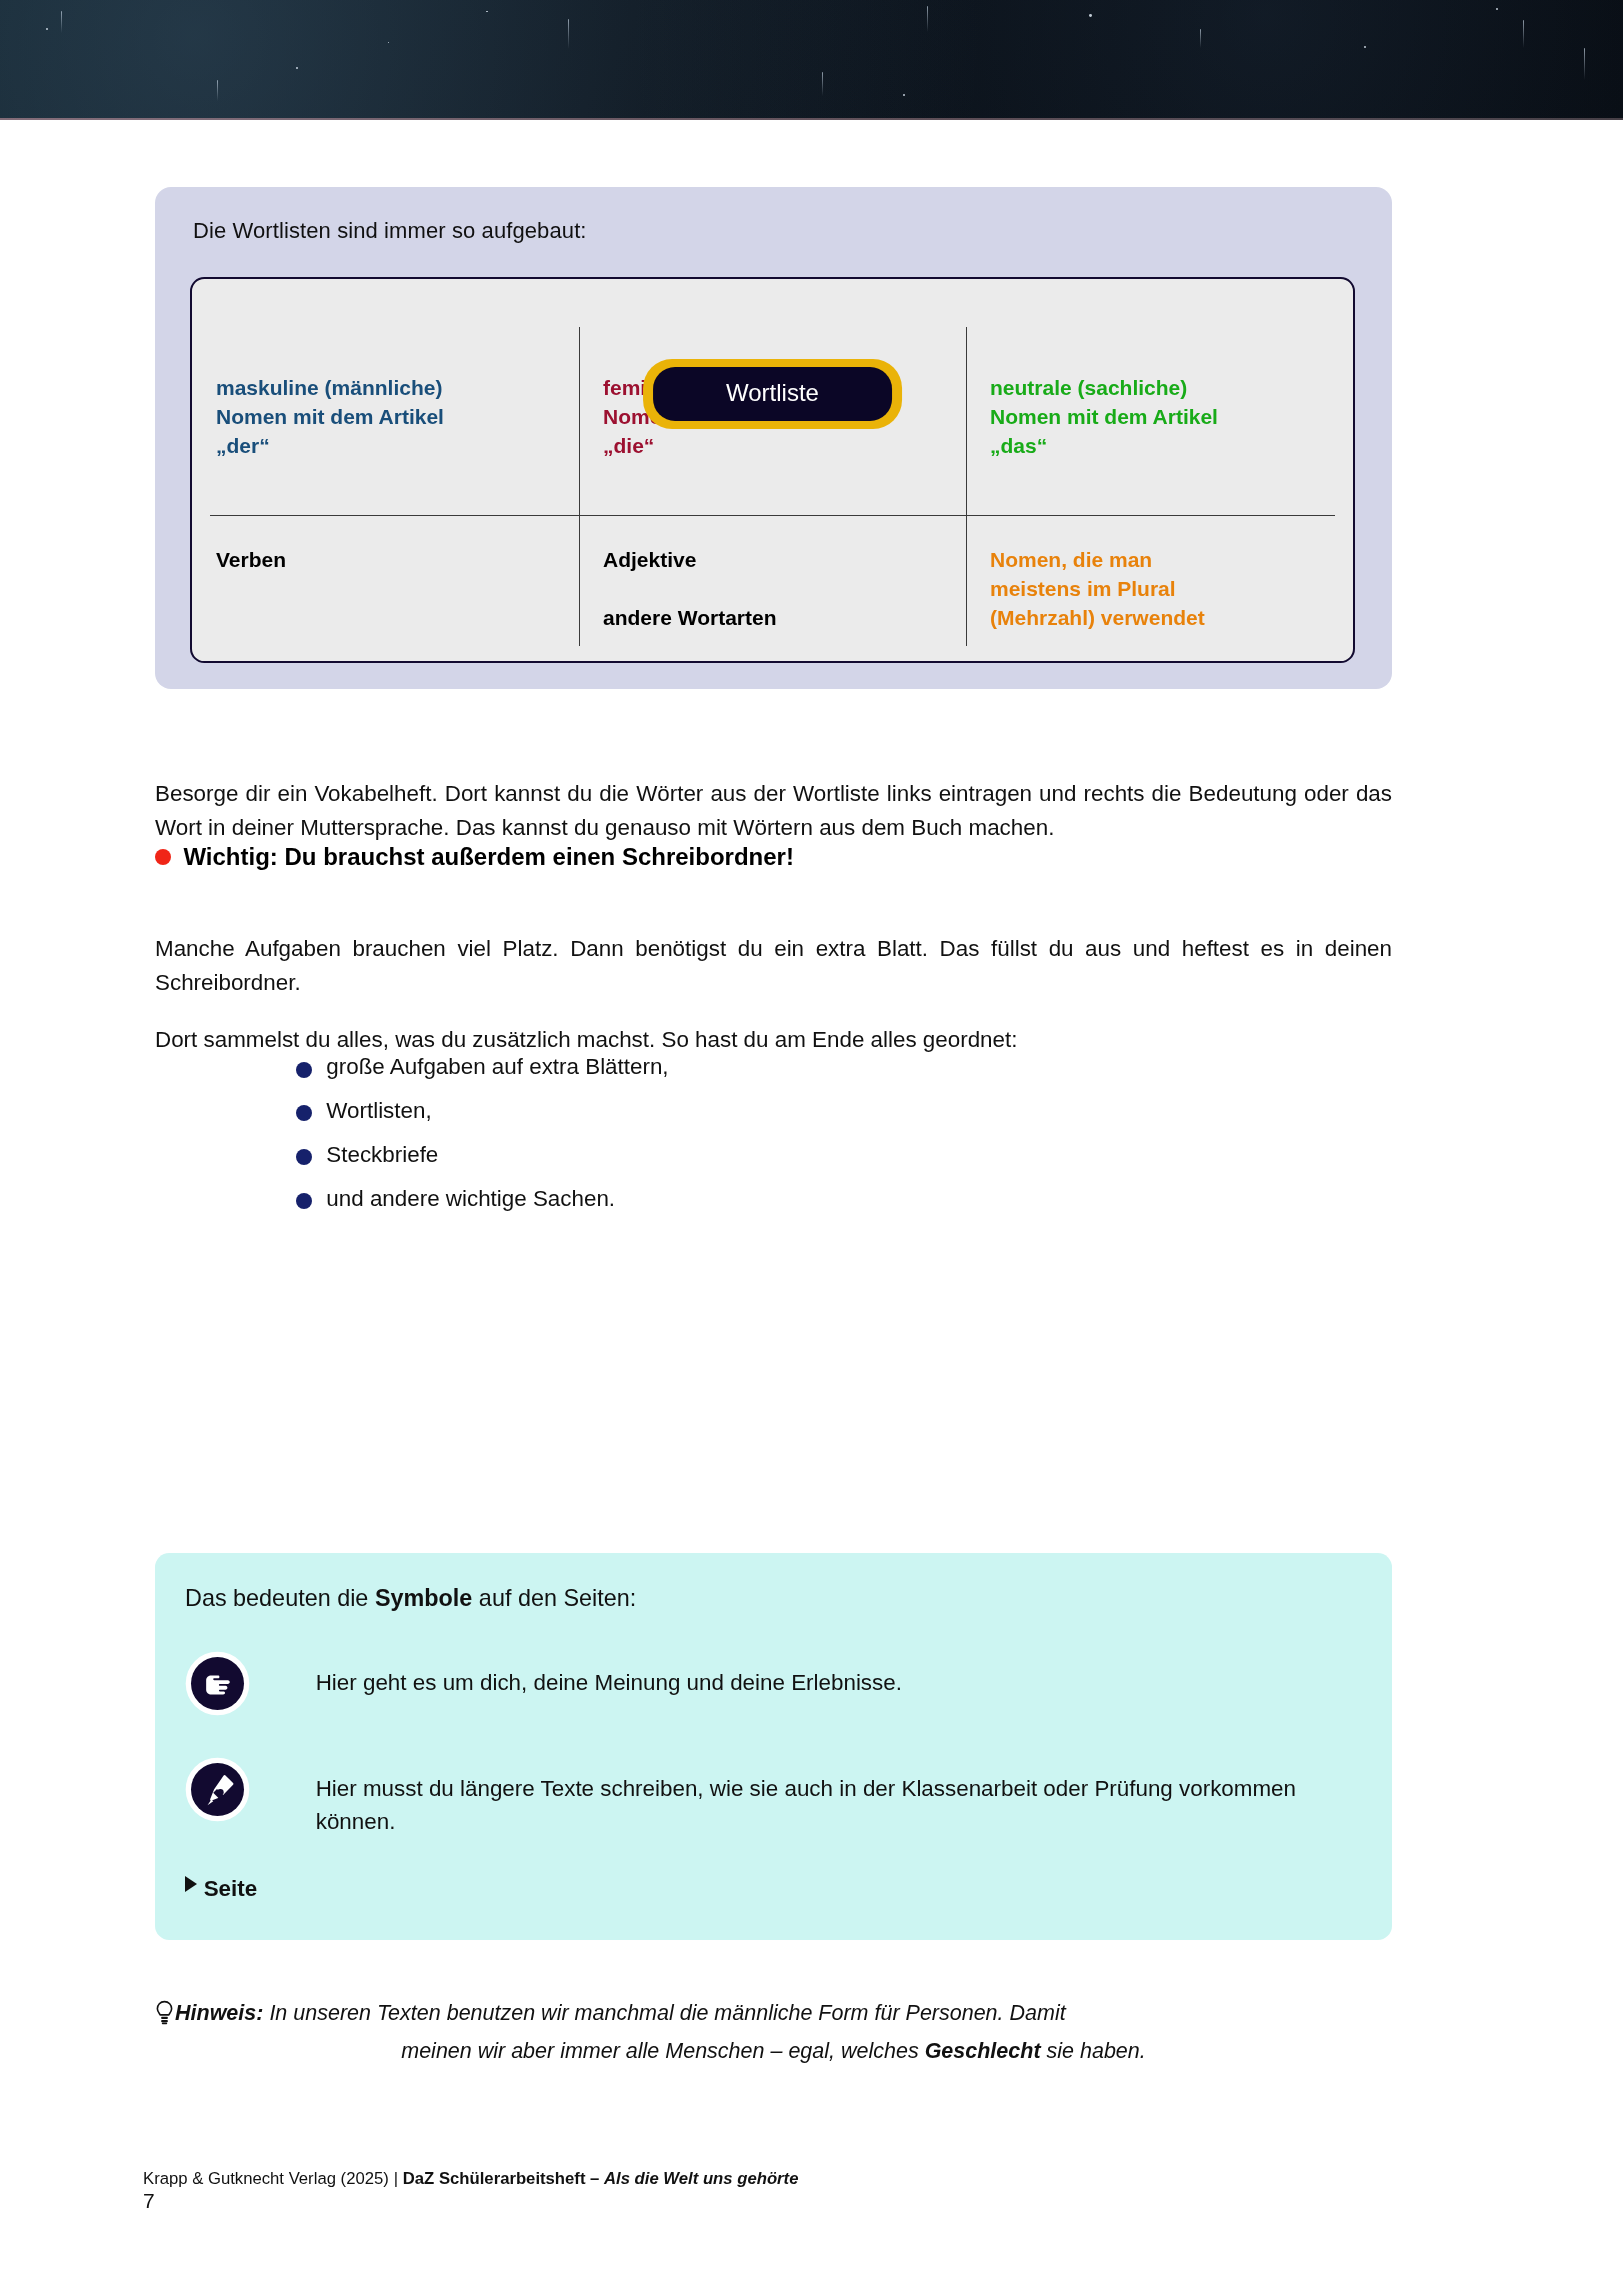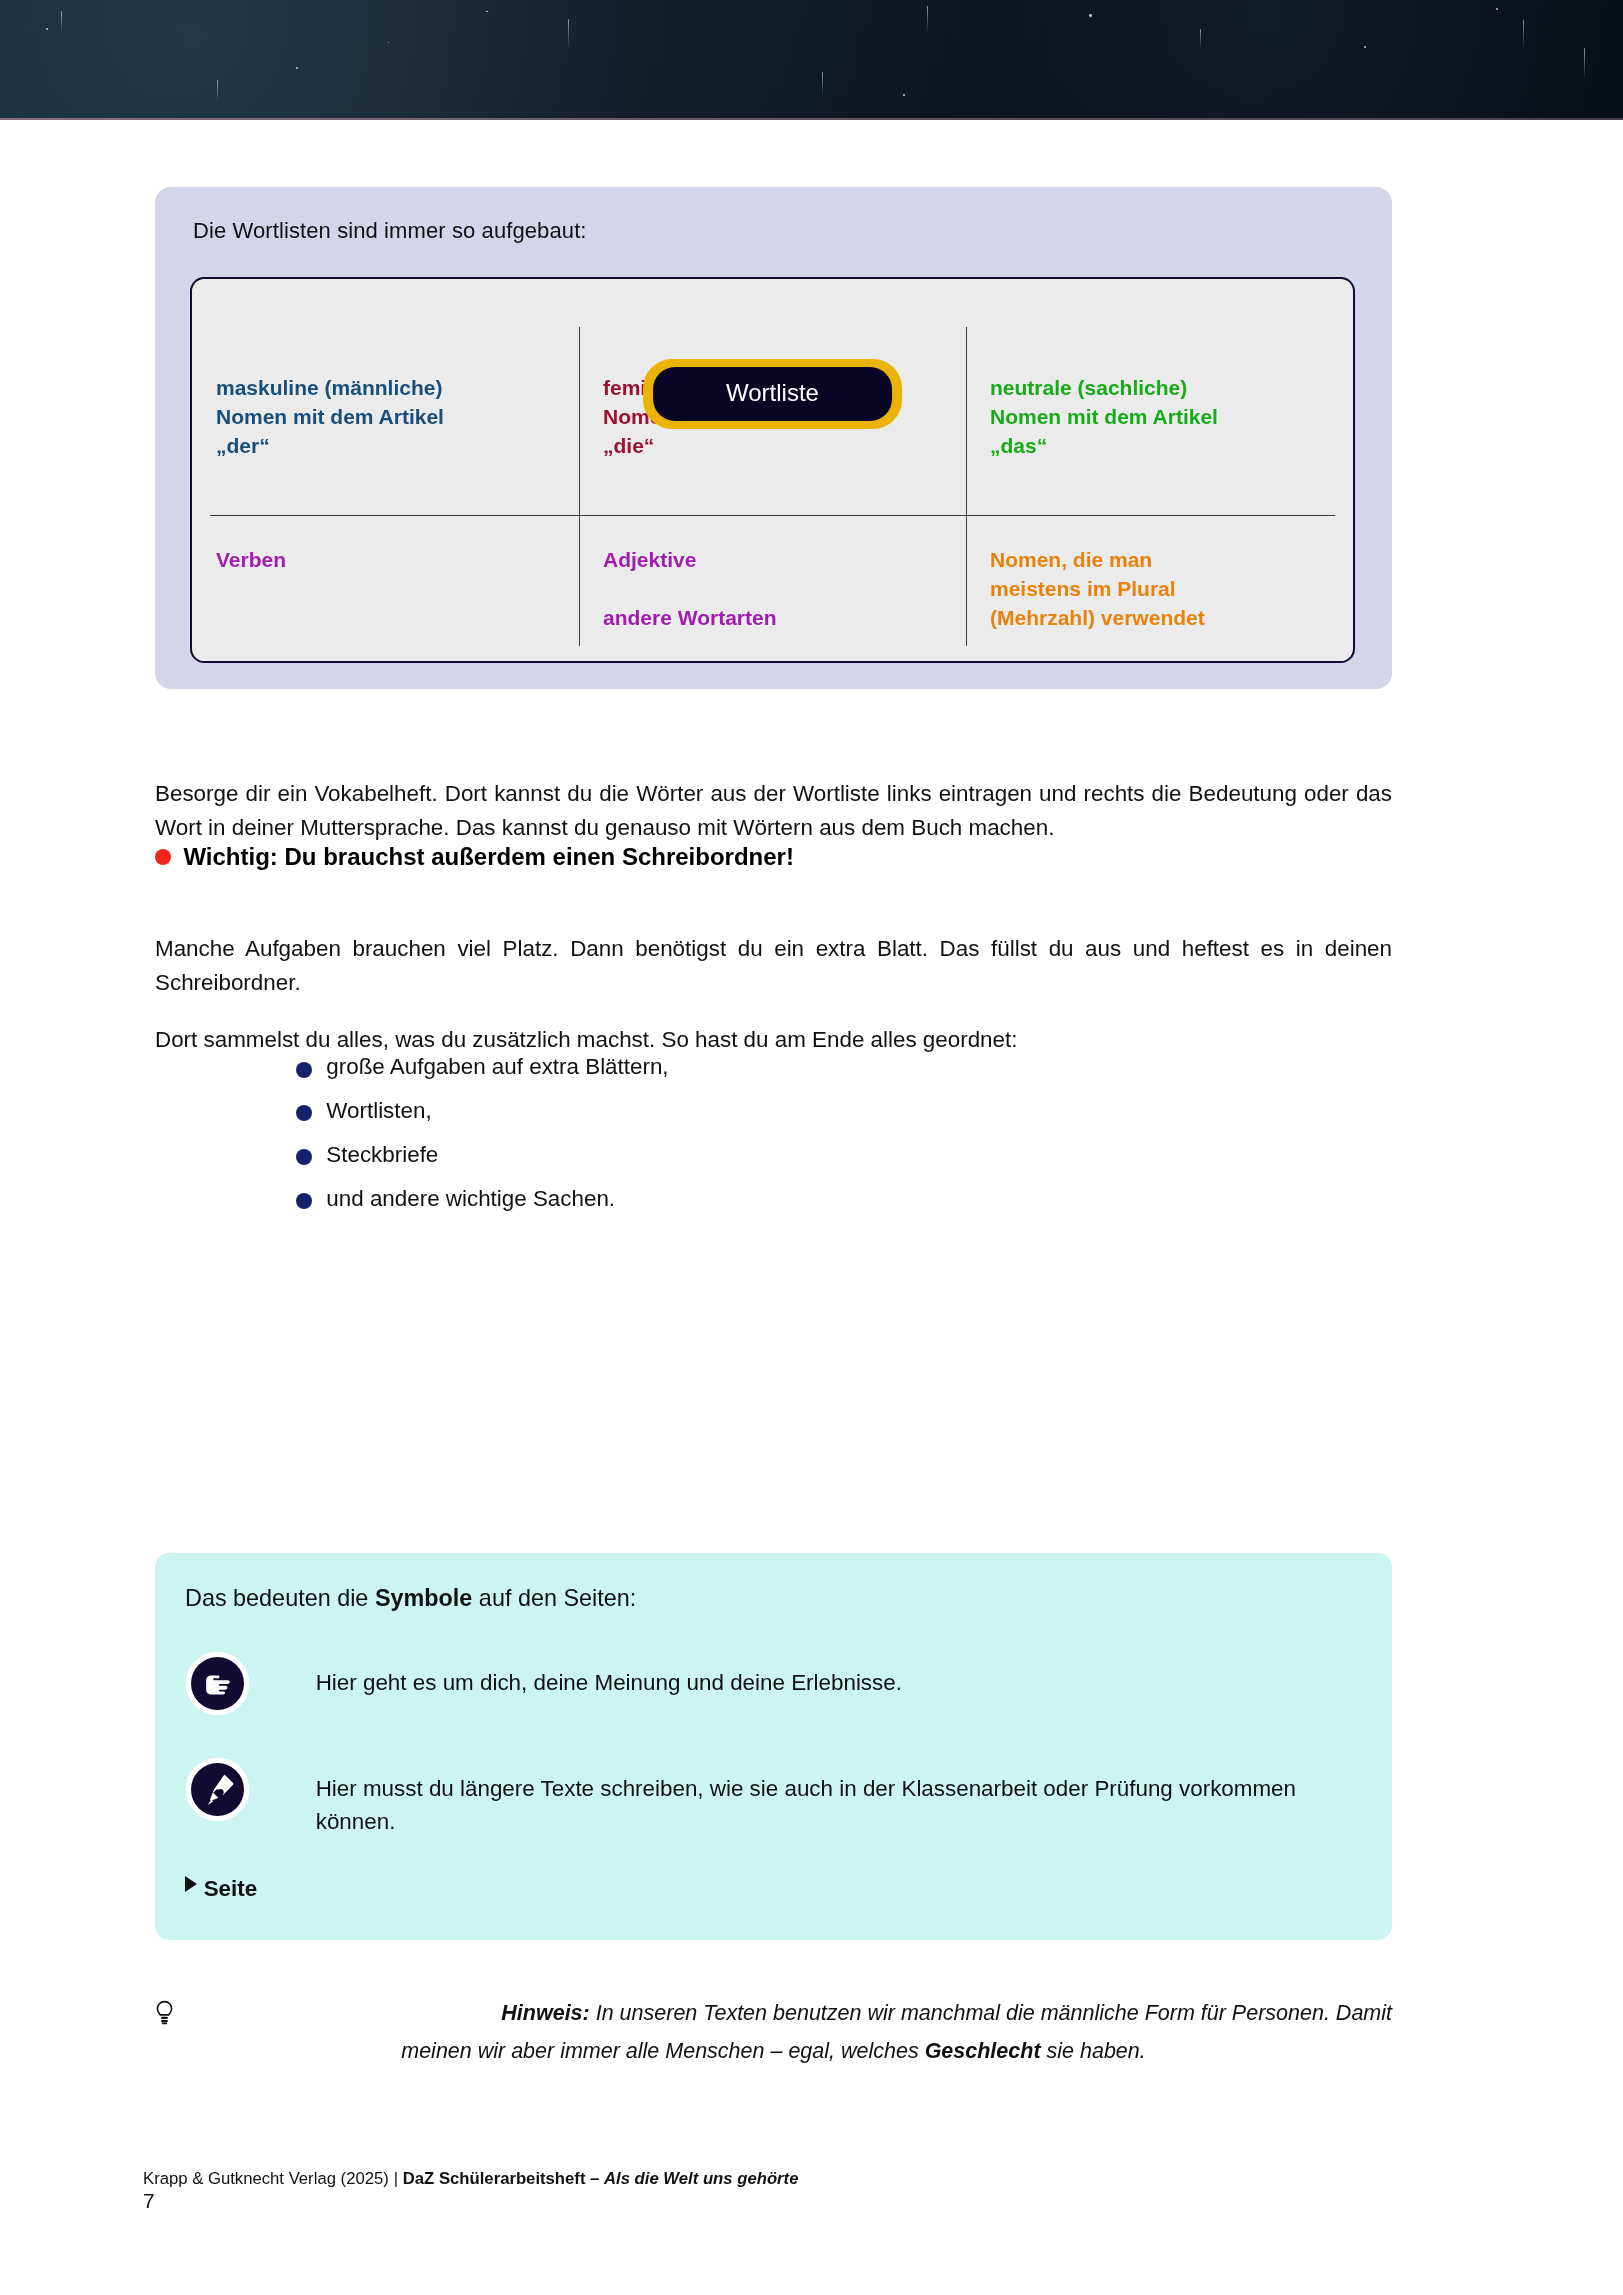--- a/index.html
+++ b/index.html
@@ -145,21 +145,21 @@
     left: 18px;
     top: 236px;
     width: 1125px;
     height: 1.4px;
     background: #3a3a3a;
     z-index: 2;
   }
   .c-masc { color: #194e7a; }
   .c-fem  { color: #9c1030; }
   .c-neut { color: #18ab18; }
-  .c-dark { color: #a21caf; }
+  .c-dark { color: #000000; }
   .c-orng { color: #e8820b; }
 
   
   .body-para {
     position: absolute;
     left: 155px;
     width: 1237px;
     font-size: 22.4px;
     line-height: 1.52;
     text-align: justify;
@@ -292,21 +292,21 @@
     width: 1237px;
     font-size: 21.5px;
     font-style: italic;
     line-height: 1.52;
     color: #111111;
     text-align: center;
   }
   .hinweis-first {
     display: flex;
     align-items: flex-start;
-    justify-content: space-between;
+    justify-content: flex-start;
     gap: 1px;
   }
   .bulb-icon { flex: 0 0 auto; margin-top: 2.9px; }
   .hinweis b { font-weight: bold; font-style: italic; }
 
   
   .footer {
     position: absolute;
     left: 143px;
     top: 2049px;

